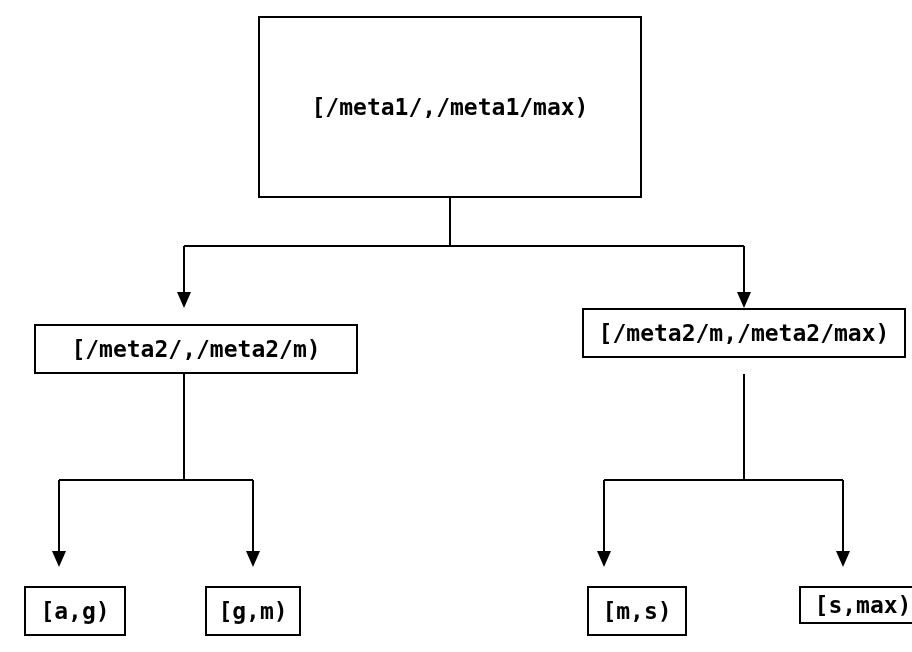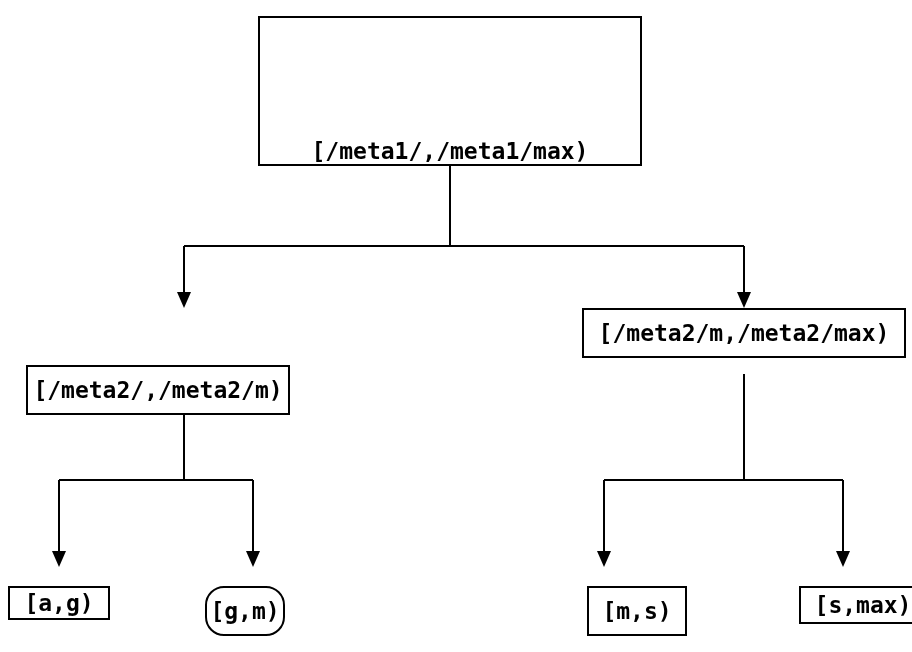--- a/index.html
+++ b/index.html
@@ -39,25 +39,25 @@
     background: #ffffff;
     color: #000000;
     display: flex;
     align-items: center;
     justify-content: center;
     font-size: 23px;
     font-weight: 700;
     letter-spacing: 0;
     white-space: nowrap;
   }
-  .node-root  { left: 258px; top: 16px;  width: 384px; height: 150px; align-items: flex-end; }
-  .node-left  { left: 26px;  top: 324px; width: 264px; height: 50px; margin-top: 41px; }
+  .node-root  { left: 258px; top: 16px;  width: 384px; height: 182px; }
+  .node-left  { left: 34px;  top: 324px; width: 324px; height: 50px; }
   .node-right { left: 582px; top: 308px; width: 324px; height: 50px; }
-  .node-ag    { left: 8px;   top: 586px; width: 102px; height: 34px; }
-  .node-gm    { left: 205px; top: 586px; width: 80px;  height: 50px; border-radius: 19px; }
+  .node-ag    { left: 24px;   top: 586px; width: 102px; height: 50px; }
+  .node-gm    { left: 205px; top: 586px; width: 96px;  height: 50px; }
   .node-ms    { left: 554px; top: 586px; width: 100px; height: 50px; margin-left: 33px; }
   .node-smax  { left: 779px; top: 586px; width: 128px; height: 38px; margin-left: 20px; }
 </style>
 </head>
 <body>
 
 <div class="canvas">
 
   <svg class="edges-svg" viewBox="0 0 912 652" xmlns="http://www.w3.org/2000/svg">
 

